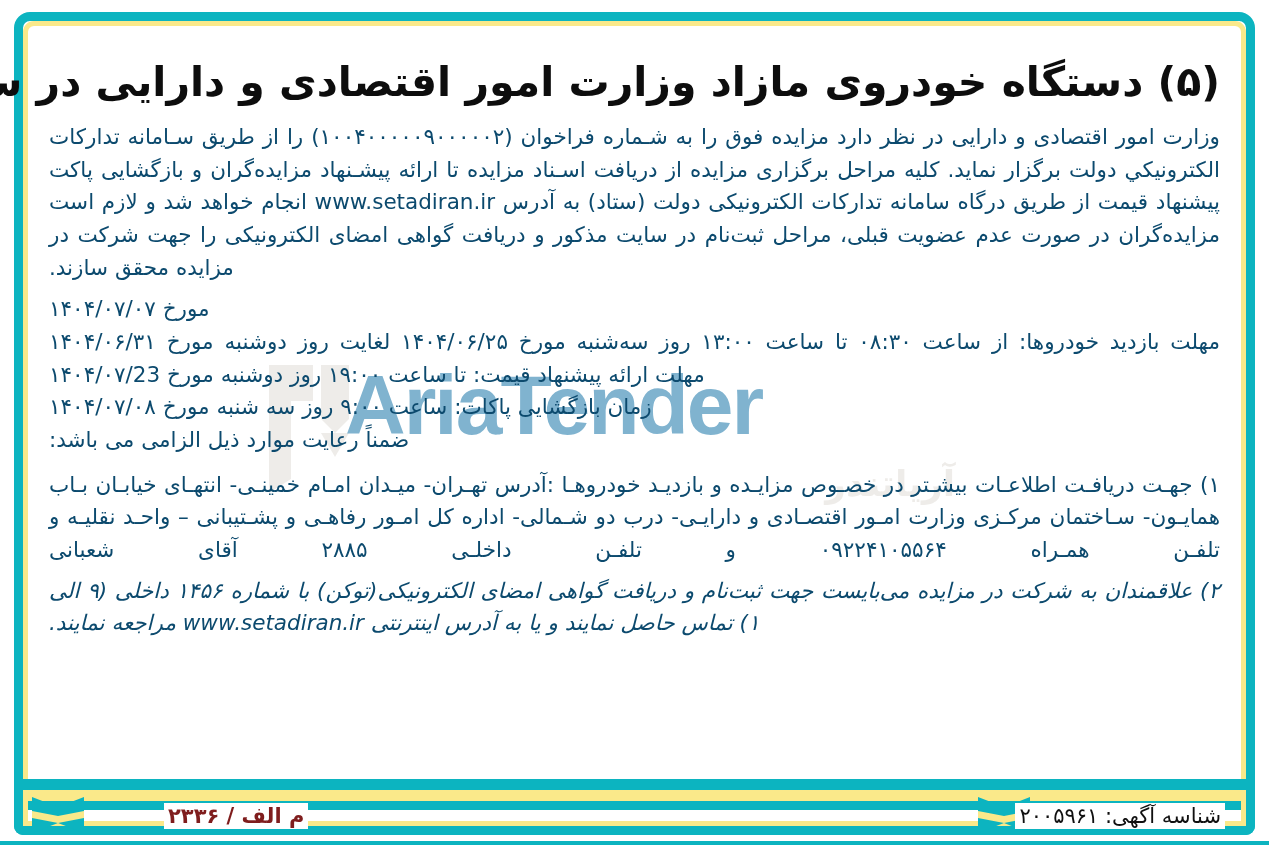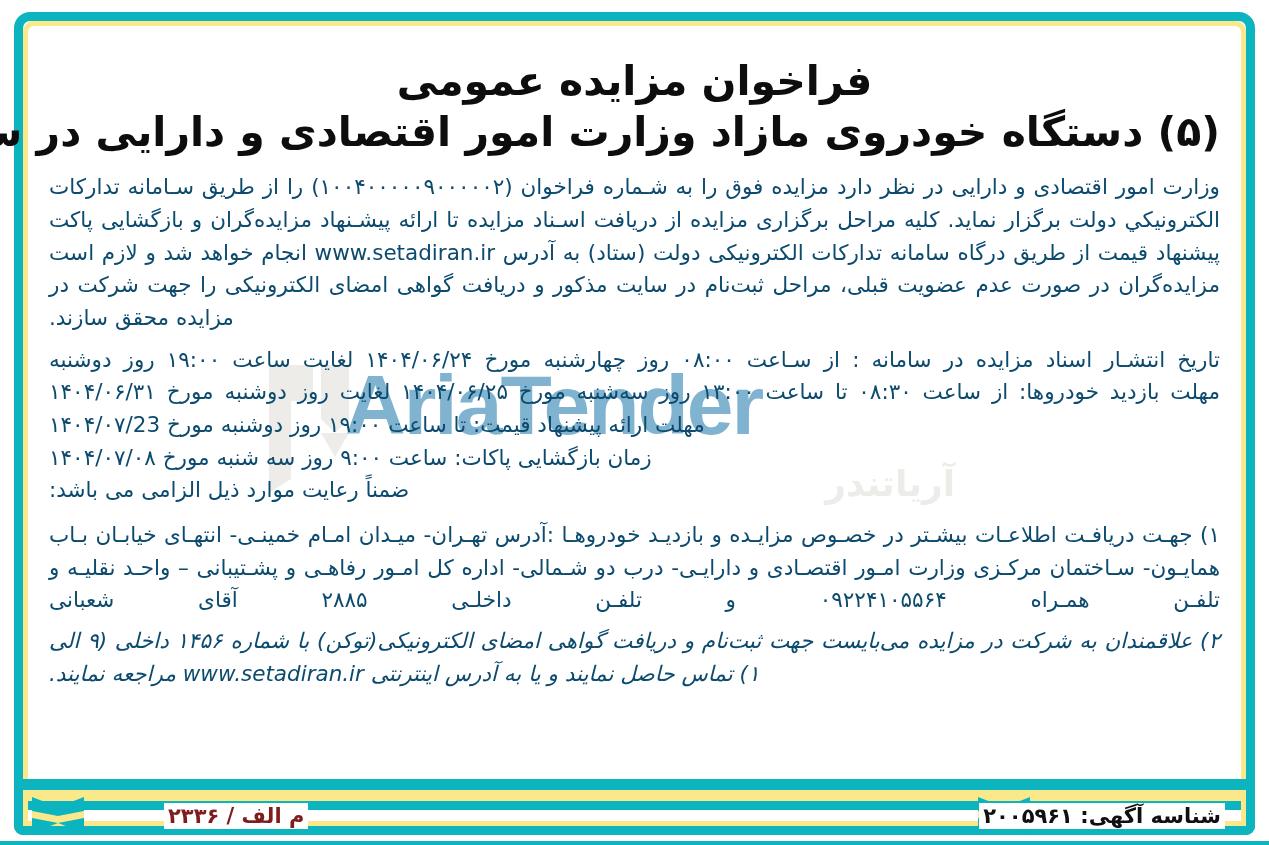--- a/index.html
+++ b/index.html
@@ -247,21 +247,21 @@
     background: #0cb4c0;
     border-bottom-left-radius: 14px;
     border-bottom-right-radius: 14px;
   }
 
   .footer-text-right {
     position: absolute;
     right: 30px;
     top: 24px;
     font-size: 21px;
-    font-weight: 700;
+    font-weight: 400;
     color: #101010;
     white-space: nowrap;
     z-index: 6;
     background: #ffffff;
     padding: 1px 4px;
   }
   .footer-text-left {
     position: absolute;
     left: 150px;
     top: 24px;
@@ -313,30 +313,29 @@
       <path d="M60 4 L88 4 L88 58 L74 72 L60 58 Z" fill="#dedad4"></path>
       <path d="M60 72 L88 72 L74 96 Z" fill="#dedad4"></path>
     </svg>
     <div class="wm-text-lat">AriaTender</div>
     <div class="wm-text-fa">آریاتندر</div>
   </div>
 
   <div class="content">
 
     <div class="title-block">
-      <div class="title-line-1">فراخوان مزایده عمومی</div>
       <div class="title-line-2">(۵) دستگاه خودروی مازاد وزارت امور اقتصادی و دارایی در سال ۱۴۰۴</div>
     </div>
 
     <div class="body-text">
 
       <p class="para-justify" style="margin:0;">وزارت امور اقتصادی و دارایی در نظر دارد مزایده فوق را به شـماره فراخوان (۱۰۰۴۰۰۰۰۰۹۰۰۰۰۰۲) را از طریق سـامانه تدارکات الکترونیکي دولت برگزار نماید. کلیه مراحل برگزاری مزایده از دریافت اسـناد مزایده تا ارائه پیشـنهاد مزایده‌گران و بازگشایی پاکت پیشنهاد قیمت از طریق درگاه سامانه تدارکات الکترونیکی دولت (ستاد) به آدرس www.setadiran.ir انجام خواهد شد و لازم است مزایده‌گران در صورت عدم عضویت قبلی، مراحل ثبت‌نام در سایت مذکور و دریافت گواهی امضای الکترونیکی را جهت شرکت در مزایده محقق سازند.</p>
 
       <div class="block-dates">
-        <span class="line spread">تاریخ انتشـار اسناد مزایده در سامانه : از سـاعت ۰۸:۰۰ روز چهارشنبه مورخ ۱۴۰۴/۰۶/۲۴ لغایت ساعت ۱۹:۰۰ روز دوشنبه</span>
+        <span class="line para-left">مورخ ۱۴۰۴/۰۷/۰۷</span>
         <span class="line spread">مهلت بازدید خودروها: از ساعت ۰۸:۳۰ تا ساعت ۱۳:۰۰ روز سه‌شنبه مورخ ۱۴۰۴/۰۶/۲۵ لغایت روز دوشنبه مورخ ۱۴۰۴/۰۶/۳۱</span>
         <span class="line para-left">مهلت ارائه پیشنهاد قیمت: تا ساعت ۱۹:۰۰ روز دوشنبه مورخ ۱۴۰۴/۰۷/23</span>
         <span class="line para-left">زمان بازگشایی پاکات: ساعت ۹:۰۰ روز سه شنبه مورخ ۱۴۰۴/۰۷/۰۸</span>
         <span class="line para-left">ضمناً رعایت موارد ذیل الزامی می باشد:</span>
       </div>
 
       <div class="numbered">
         <p class="para-just-stretch">۱) جهـت دریافـت اطلاعـات بیشـتر در خصـوص مزایـده و بازدیـد خودروهـا :آدرس تهـران- میـدان امـام خمینـی- انتهـای خیابـان بـاب همایـون- سـاختمان مرکـزی وزارت امـور اقتصـادی و دارایـی- درب دو شـمالی- اداره کل امـور رفاهـی و پشـتیبانی – واحـد نقلیـه و تلفـن همـراه ۰۹۲۲۴۱۰۵۵۶۴ و تلفـن داخلـی ۲۸۸۵ آقای شعبانی</p>
         <p class="para-justify" style="margin-top:8px;font-style:italic;">۲) علاقمندان به شرکت در مزایده می‌بایست جهت ثبت‌نام و دریافت گواهی امضای الکترونیکی(توکن) با شماره ۱۴۵۶ داخلی (۹ الی ۱) تماس حاصل نمایند و یا به آدرس اینترنتی www.setadiran.ir مراجعه نمایند.</p>
       </div>

